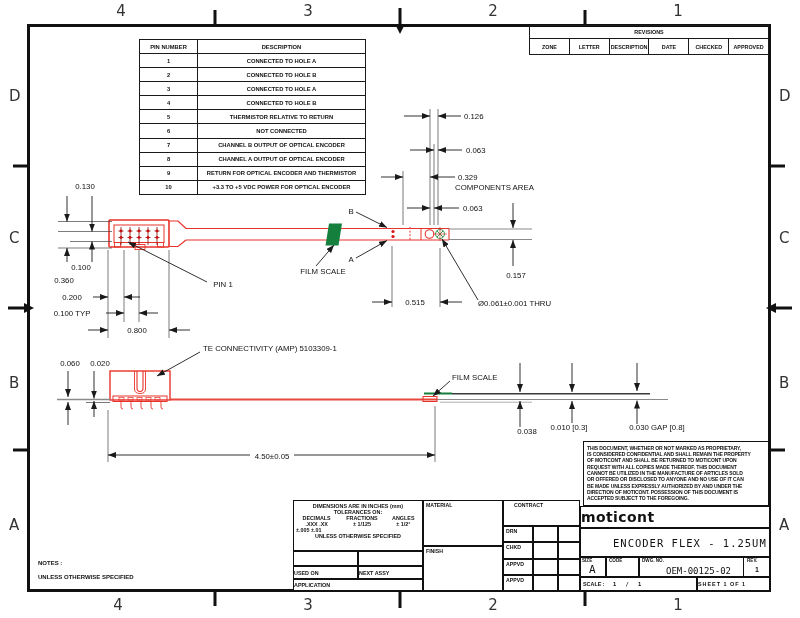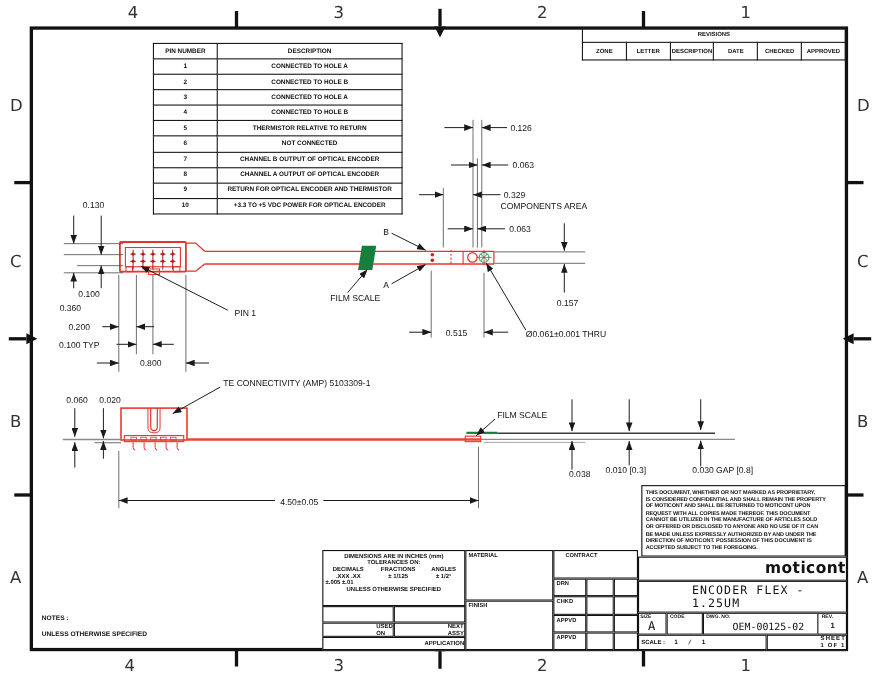--- a/index.html
+++ b/index.html
@@ -14,24 +14,24 @@
   #pin-table th{height:13px;font-size:5.8px;}
   #pin-table td{height:13.1px;}
   #rev-table{position:absolute;left:529px;top:25px;width:240px;font-size:5.4px;}
   #rev-table .ttl{height:12px;}
   #rev-table td{height:15px;}
   #prop-box{position:absolute;left:583px;top:441px;width:186px;height:65px;border:1.4px solid #111;box-sizing:border-box;padding:2.5px 3px;font-size:5px;line-height:6.35px;font-weight:600;letter-spacing:-0.1px;}
   #tblock{position:absolute;left:293px;top:500px;width:477px;height:91px;box-sizing:border-box;}
   .tb{position:absolute;border:1px solid #111;box-sizing:border-box;background:#fff;}
   .tiny{font-size:5.4px;font-weight:600;}
   .lbl{position:absolute;left:2px;top:1px;font-size:5.2px;font-weight:600;}
-  .cen{display:flex;align-items:center;justify-content:flex-end;padding-left:48px;}
+  .cen{display:flex;align-items:center;justify-content:flex-start;}
   #notes{position:absolute;left:38px;top:556px;font-size:6px;font-weight:600;line-height:14px;}
   .logo{font:700 14px "DejaVu Sans",sans-serif;letter-spacing:.4px;transform:scaleY(1.05);}
-  .dtitle{font:400 10.5px "DejaVu Sans Mono",monospace;letter-spacing:1px;}
+  .dtitle{font:400 10.5px "DejaVu Sans Mono",monospace;letter-spacing:1px;margin-left:32px;}
   .mono{font-family:"DejaVu Sans Mono",monospace;}
 </style>
 </head>
 <body>
 
 <div id="sheet">
 
   <span class="zone" style="left:121px;top:2px">4</span>
   <span class="zone" style="left:308px;top:2px">3</span>
   <span class="zone" style="left:493px;top:2px">2</span>

